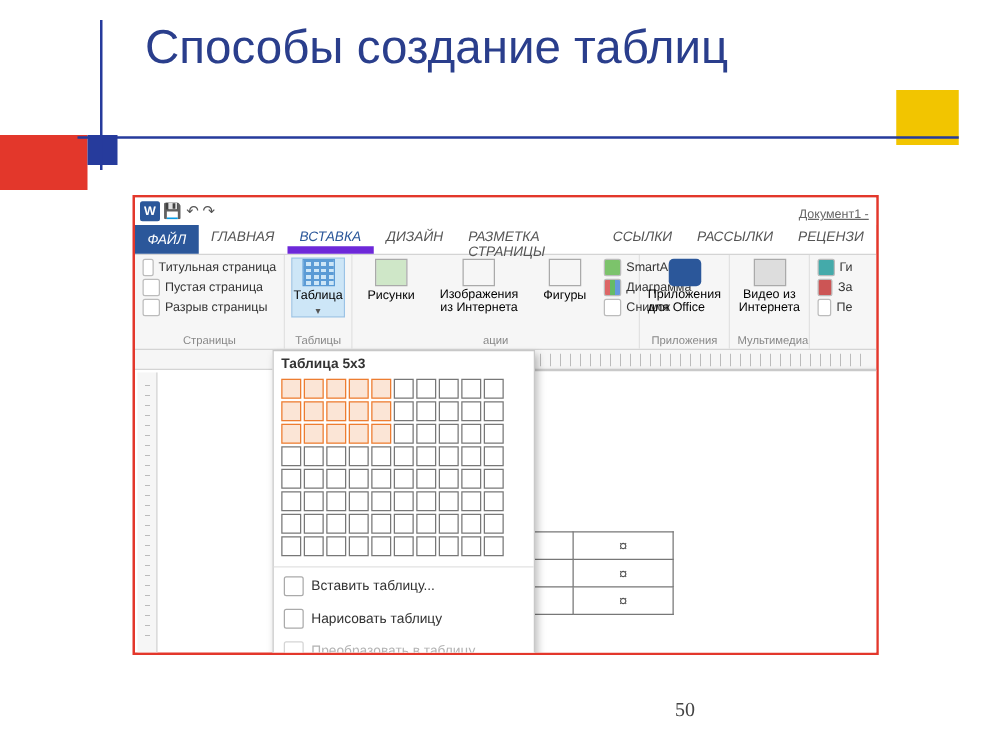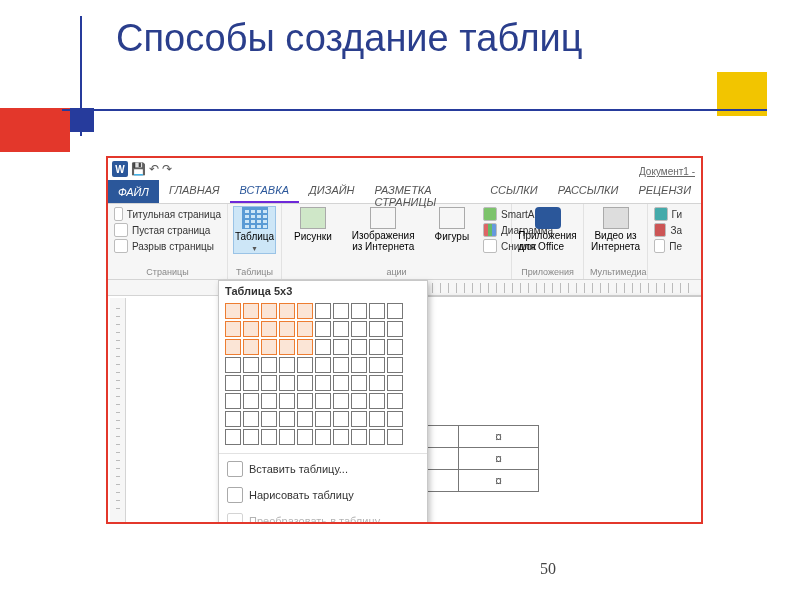--- a/index.html
+++ b/index.html
@@ -12,21 +12,21 @@
   .hline { position: absolute; height: 2px; background: #263b9c; left: 62px; right: 33px; top: 109px; }
   .vline { position: absolute; width: 2px; background: #263b9c; top: 16px; left: 80px; height: 120px; }
   .title { position: absolute; top: 16px; left: 116px; color: #2a3e8c; font-size: 38px; font-weight: 400; font-family: Verdana, Tahoma, sans-serif; line-height: 1.2; text-align: center; }
   .frame { position: absolute; top: 156px; left: 106px; width: 597px; height: 368px; border: 2px solid #e3372b; background: #fff; overflow: hidden; }
   .qat { height: 22px; background: #fff; display: flex; align-items: center; padding-left: 4px; gap: 3px; }
   .wordicon { width: 16px; height: 16px; background: #2b579a; color:#fff; display:flex; align-items:center; justify-content:center; font-size:10px; font-weight:bold; border-radius:2px;}
   .docname { position:absolute; right:6px; top:8px; font-size:10px; color:#666;text-decoration:underline;}
   .tabs { height: 24px; display: flex; align-items: stretch; border-bottom: 1px solid #d4d4d4; font-size: 11px; font-style: italic; }
   .tab { padding: 4px 10px 0; color: #555; cursor: default; }
   .tab.file { background: #2b579a; color: #fff; padding-top: 6px; padding-bottom: 3px; }
-  .tab.active { color: #2b579a; border-bottom: 2px solid #6d28d9; }
+  .tab.active { color: #2b579a; border-bottom: 6px solid #6d28d9; }
   .ribbon { height: 76px; background: #f6f6f6; border-bottom: 1px solid #d4d4d4; display: flex; font-size: 10px; }
   .group { border-right: 1px solid #e2e2e2; display:flex; flex-direction:column; justify-content:space-between; padding:3px 6px 0; }
   .group-label { text-align:center; font-size:9px; color:#888; padding:0 0 2px; }
   .ginner { display:flex; flex-direction:column; gap:2px; }
   .gitem { display:flex; align-items:center; gap:4px; color:#333; white-space:nowrap; }
   .gicon { width:14px; height:14px; border:1px solid #bcbcbc; border-radius:2px; background:#fff; display:inline-block; }
   .bigbtn { display:flex; flex-direction:column; align-items:center; gap:2px; padding:0 6px; }
   .bigicon { width:26px; height:22px; }
   .tableicon { background: repeating-linear-gradient(#5b9bd5 0 2px, transparent 2px 5px), repeating-linear-gradient(90deg, #5b9bd5 0 2px, transparent 2px 6px); border:1px solid #5b9bd5; }
   .bigbtn.active { background:#cde6f7; outline:1px solid #9ac3e6; }

